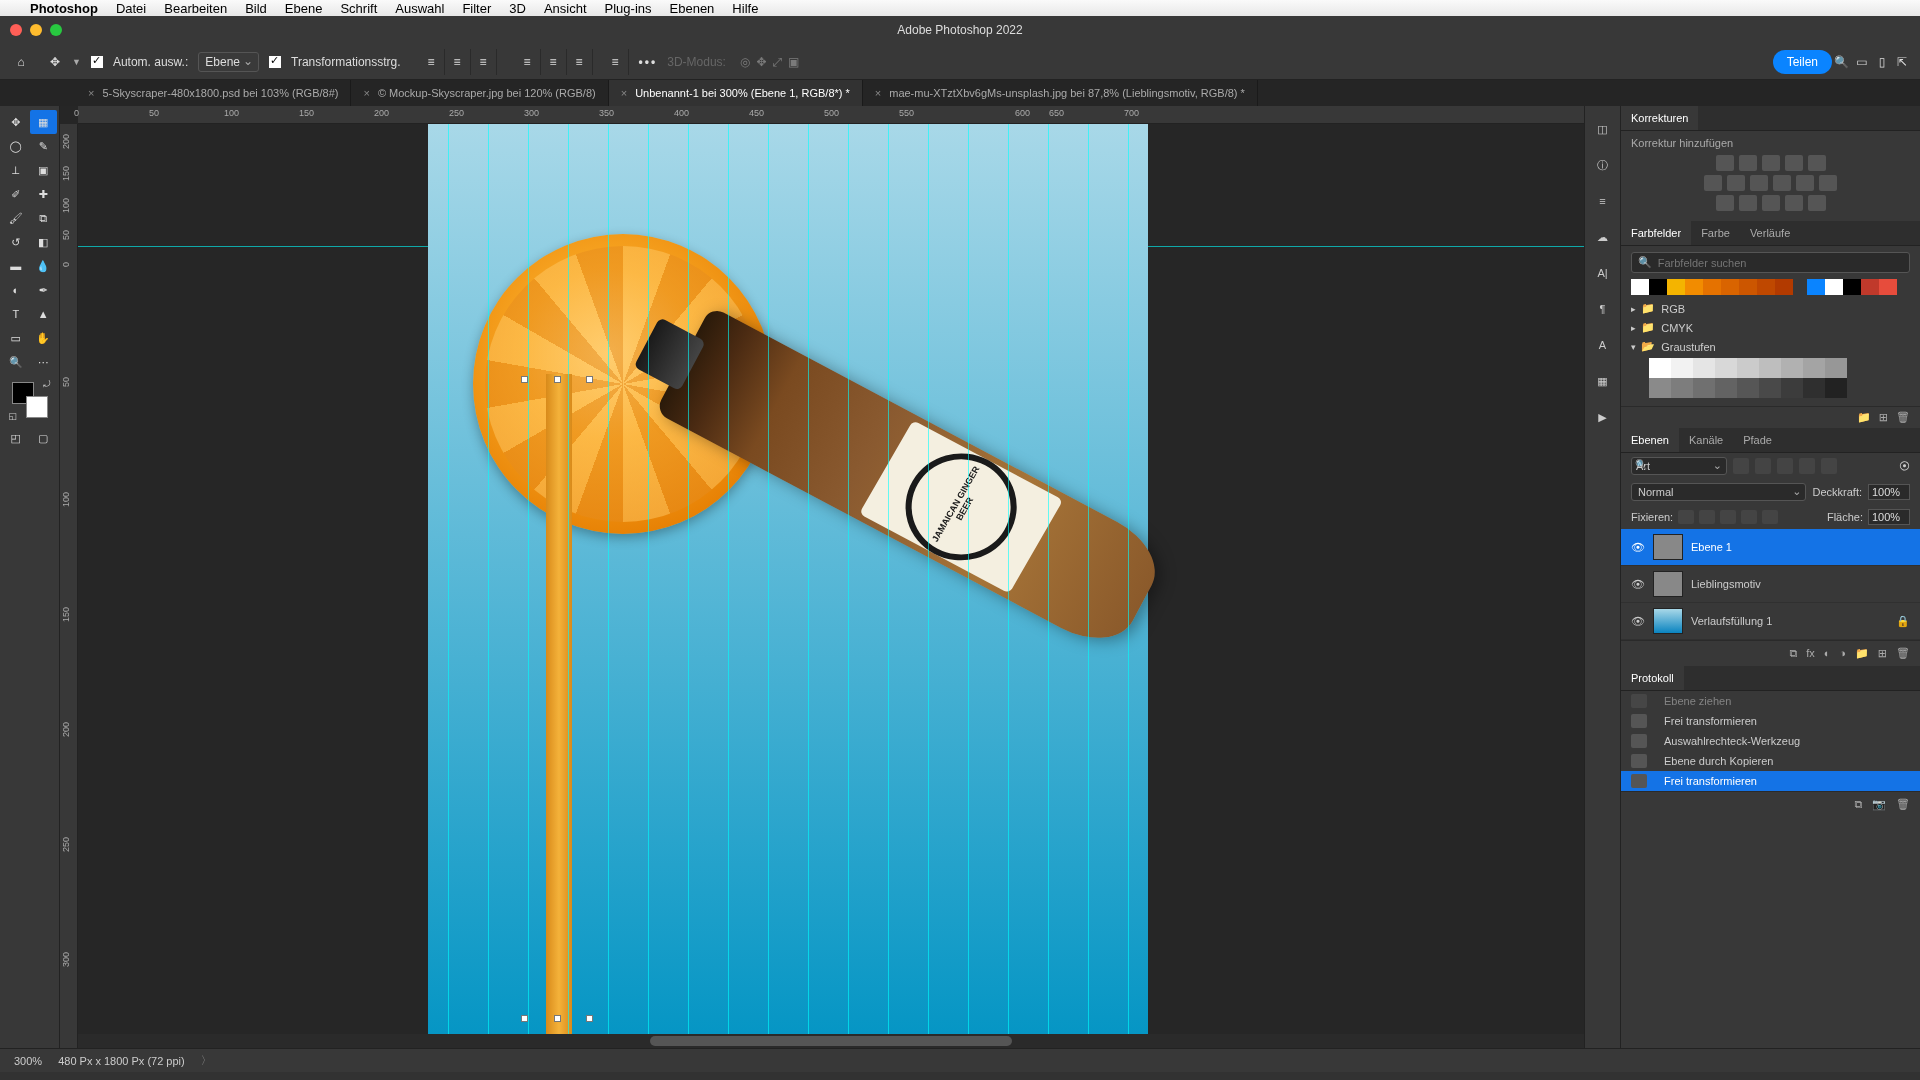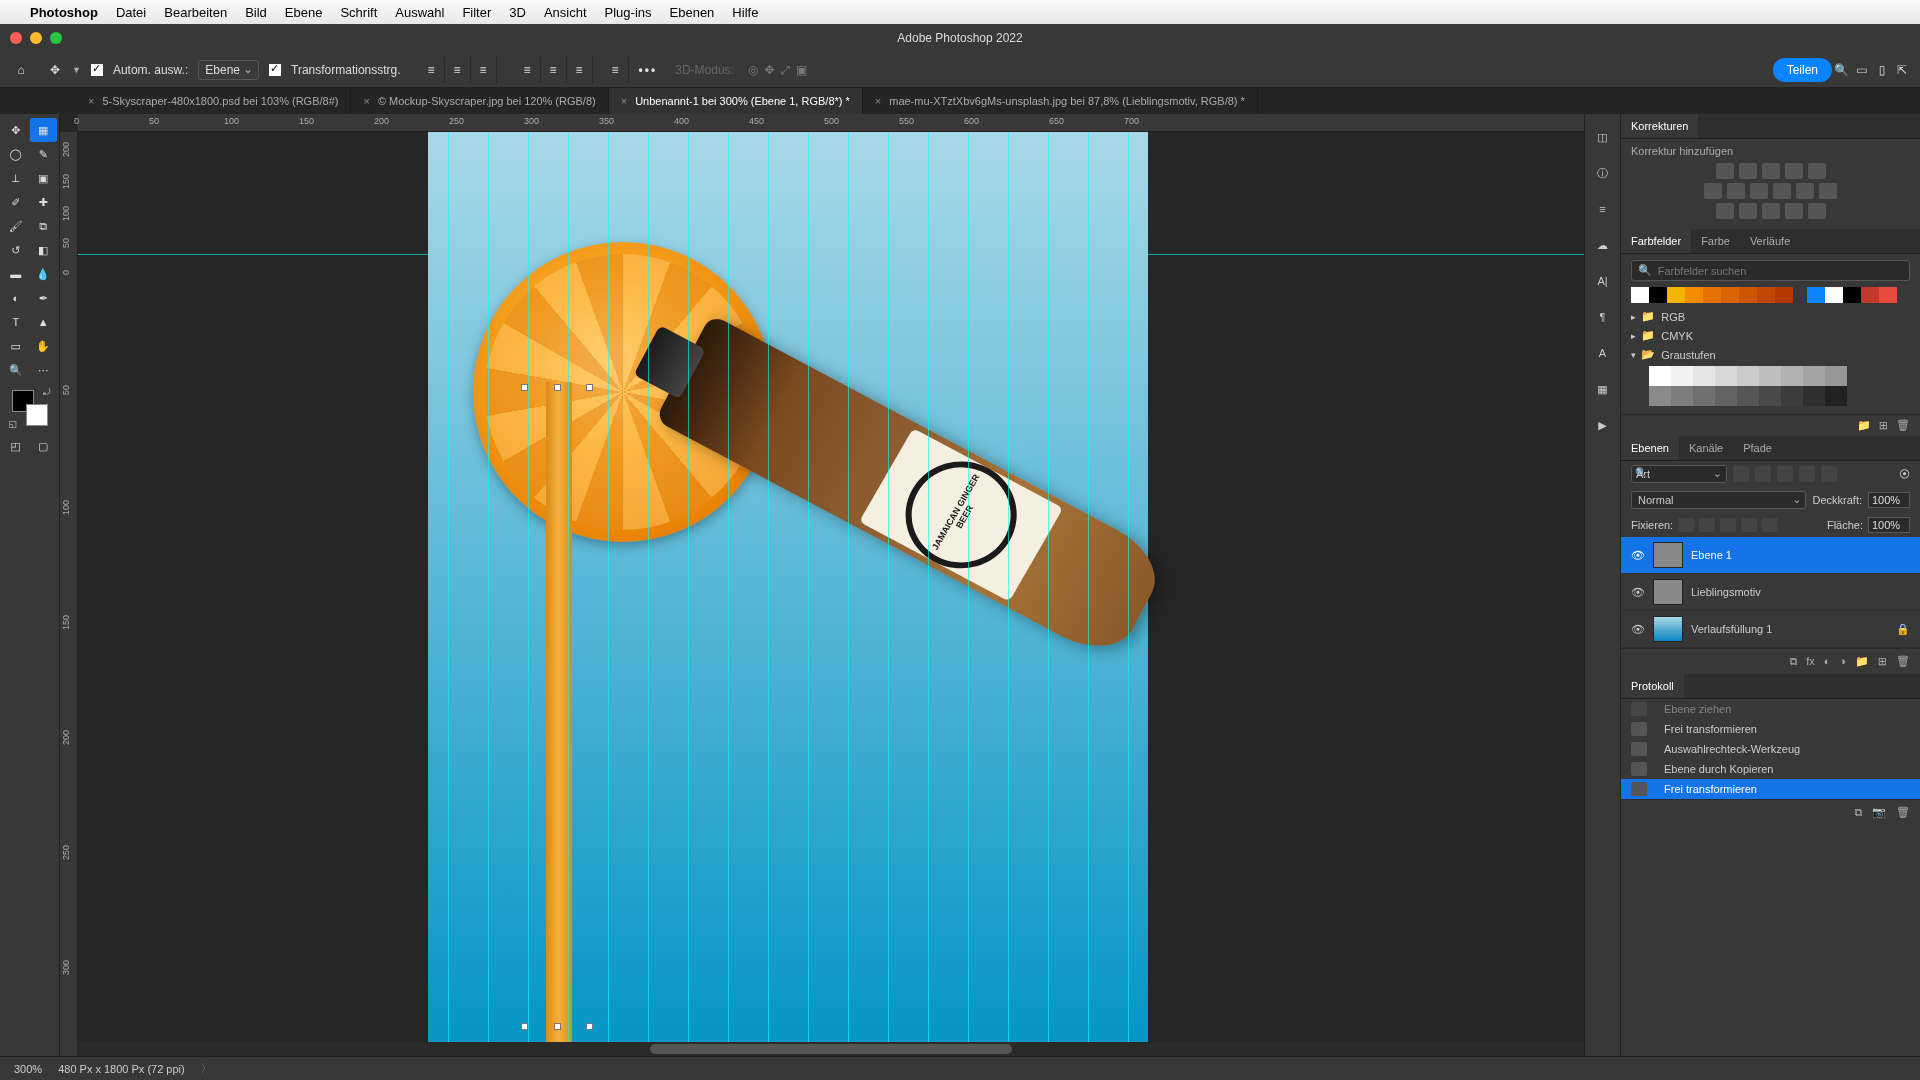--- a/index.html
+++ b/index.html
@@ -1,19 +1,19 @@
 <!DOCTYPE html>
 <html><head>
 <meta charset="utf-8">
 <style>
 * { margin: 0; padding: 0; box-sizing: border-box; font-family: -apple-system, BlinkMacSystemFont, "Segoe UI", sans-serif; }
 body { background: #323232; color: #ccc; font-size: 11px; overflow: hidden; width: 1920px; height: 1080px; }
 
 
-.mac-menu { height: 24px; background: linear-gradient(#fafafa,#e8e8e8); display: flex; align-items: center; padding: 0 12px; gap: 18px; color: #000; font-size: 13px; }
+.mac-menu { height: 16px; background: linear-gradient(#fafafa,#e8e8e8); display: flex; align-items: center; padding: 0 12px; gap: 18px; color: #000; font-size: 13px; }
 .mac-menu .apple { font-size: 15px; }
 .mac-menu .app { font-weight: 600; }
 
 
 .titlebar { height: 28px; background: #383838; display: flex; align-items: center; padding: 0 10px; position: relative; }
 .traffic { display: flex; gap: 8px; }
 .traffic span { width: 12px; height: 12px; border-radius: 50%; display: block; }
 .tl-close { background: #ff5f57; } .tl-min { background: #febc2e; } .tl-max { background: #28c840; }
 .titlebar .title { position: absolute; left: 50%; transform: translateX(-50%); color: #ddd; font-size: 12px; }
 
@@ -22,21 +22,21 @@
 .home-icon { width: 26px; height: 26px; display:flex;align-items:center;justify-content:center; }
 .move-icon { width:22px; height:22px; display:flex;align-items:center;justify-content:center; }
 .chev { font-size:9px; color:#aaa; margin-left:-4px; }
 .chk { width:12px;height:12px;background:#fff;display:inline-block;position:relative; }
 .chk::after { content:"✓"; position:absolute; left:1px; top:-2px; color:#000; font-size:11px; }
 .sel { background:#3a3a3a; border:1px solid #555; padding:2px 18px 2px 6px; border-radius:3px; position:relative; }
 .sel::after { content:"⌄"; position:absolute; right:5px; top:1px; color:#aaa; }
 .align-group { display:flex; gap:0; margin-left:8px; }
 .align-btn { width:26px;height:26px;display:flex;align-items:center;justify-content:center;border-right:1px solid #2a2a2a; }
 .more3 { letter-spacing:2px; font-weight:bold; }
-.mode3d { color:#666; margin-left:8px; }
+.mode3d { color:#666; }
 .mode3d-icons { display:flex; gap:6px; margin-left:4px; opacity:.4; }
 .options-right { margin-left:auto; display:flex; align-items:center; gap:0; }
 .share-btn { background:#0a84ff; color:#fff; padding:5px 14px; border-radius:14px; font-size:12px; }
 .ricon { width:20px;height:20px; display:flex;align-items:center;justify-content:center; color:#ddd; }
 
 
 .tabs { height: 26px; background: #252525; display: flex; align-items: stretch; padding-left: 76px; font-size: 11px; }
 .tab { display:flex; align-items:center; padding:0 12px; border-right:1px solid #1a1a1a; color:#aaa; gap:8px; }
 .tab.active { background:#323232; color:#fff; }
 .tab .x { color:#888; cursor:pointer; }
@@ -274,21 +274,21 @@
         <span class="tick" style="left: 146px;">100</span>
         <span class="tick" style="left: 221px;">150</span>
         <span class="tick" style="left: 296px;">200</span>
         <span class="tick" style="left: 371px;">250</span>
         <span class="tick" style="left: 446px;">300</span>
         <span class="tick" style="left: 521px;">350</span>
         <span class="tick" style="left: 596px;">400</span>
         <span class="tick" style="left: 671px;">450</span>
         <span class="tick" style="left: 746px;">500</span>
         <span class="tick" style="left: 821px;">550</span>
-        <span class="tick" style="left: 886px;">600</span>
+        <span class="tick" style="left: 937px;">600</span>
         <span class="tick" style="left: 971px;">650</span>
         <span class="tick" style="left: 1046px;">700</span>
       </div>
     <div class="vruler" id="vruler">
         <span class="vtick" style="top: 10px;">200</span>
         <span class="vtick" style="top: 42px;">150</span>
         <span class="vtick" style="top: 74px;">100</span>
         <span class="vtick" style="top: 106px;">50</span>
         <span class="vtick" style="top: 138px;">0</span>
         <span class="vtick" style="top: 253px;">50</span>

